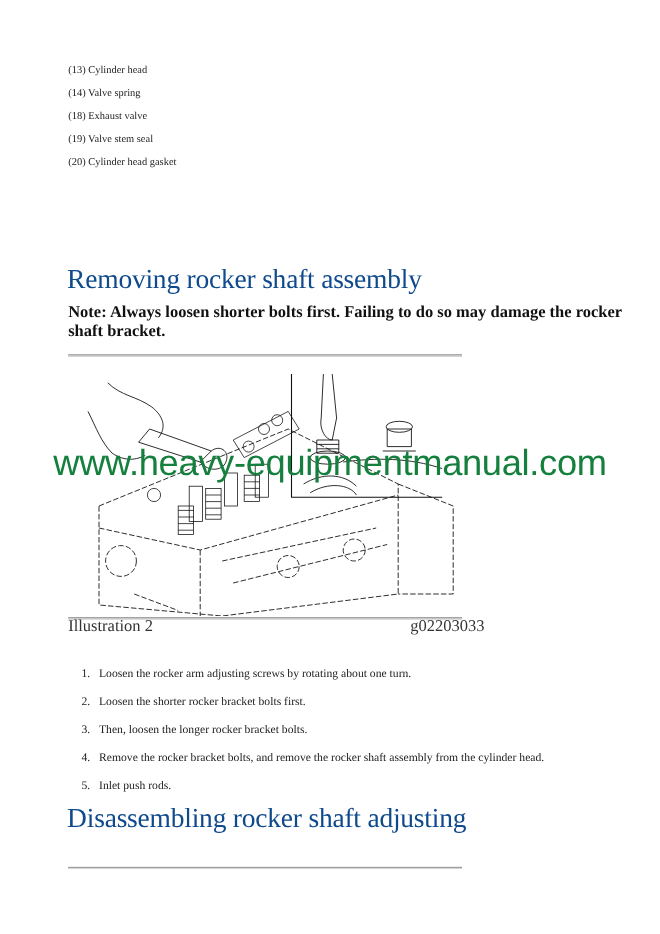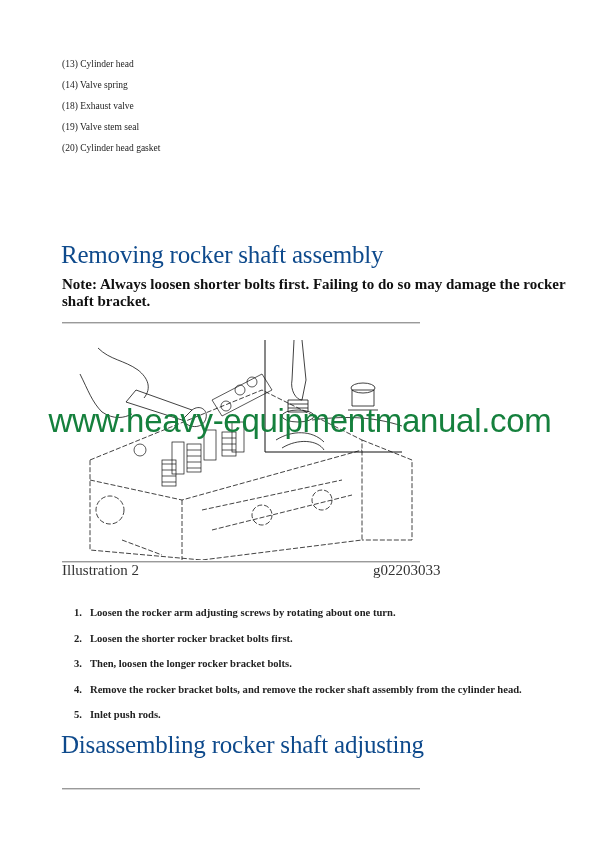--- a/index.html
+++ b/index.html
@@ -22,21 +22,21 @@
   }
   .rule { position: absolute; left: 62px; width: 358px; height: 1px; background: #9a9a9a; border-bottom: 1px solid #d4d4d4; }
   #rule1 { top: 322px; }
   #rule2 { top: 561px; }
   #rule3 { top: 788px; }
   .illustration { position: absolute; left: 62px; top: 330px; width: 360px; height: 230px; }
   .caption { position: absolute; top: 562px; font-size: 15px; color: #333; }
   #caption-left { left: 62px; }
   #caption-right { left: 373px; }
   .steps { position: absolute; left: 74px; top: 600px; margin: 0; padding: 0; list-style: none; }
-  .steps li { font-size: 10.6px; line-height: 25.5px; height: 25.5px; color: #222; white-space: nowrap; font-weight: bold; }
+  .steps li { font-size: 10.6px; line-height: 25.5px; height: 25.5px; color: #222; white-space: nowrap; }
   .steps .num { display: inline-block; width: 16px; }
   .watermark {
     position: absolute; left: 0; top: 402px; width: 600px; text-align: center;
     font-family: "Liberation Sans", "DejaVu Sans", sans-serif; font-size: 33px;
     color: #15803d; letter-spacing: -0.3px; white-space: nowrap;
   }
 </style>
 </head>
 <body>
 

